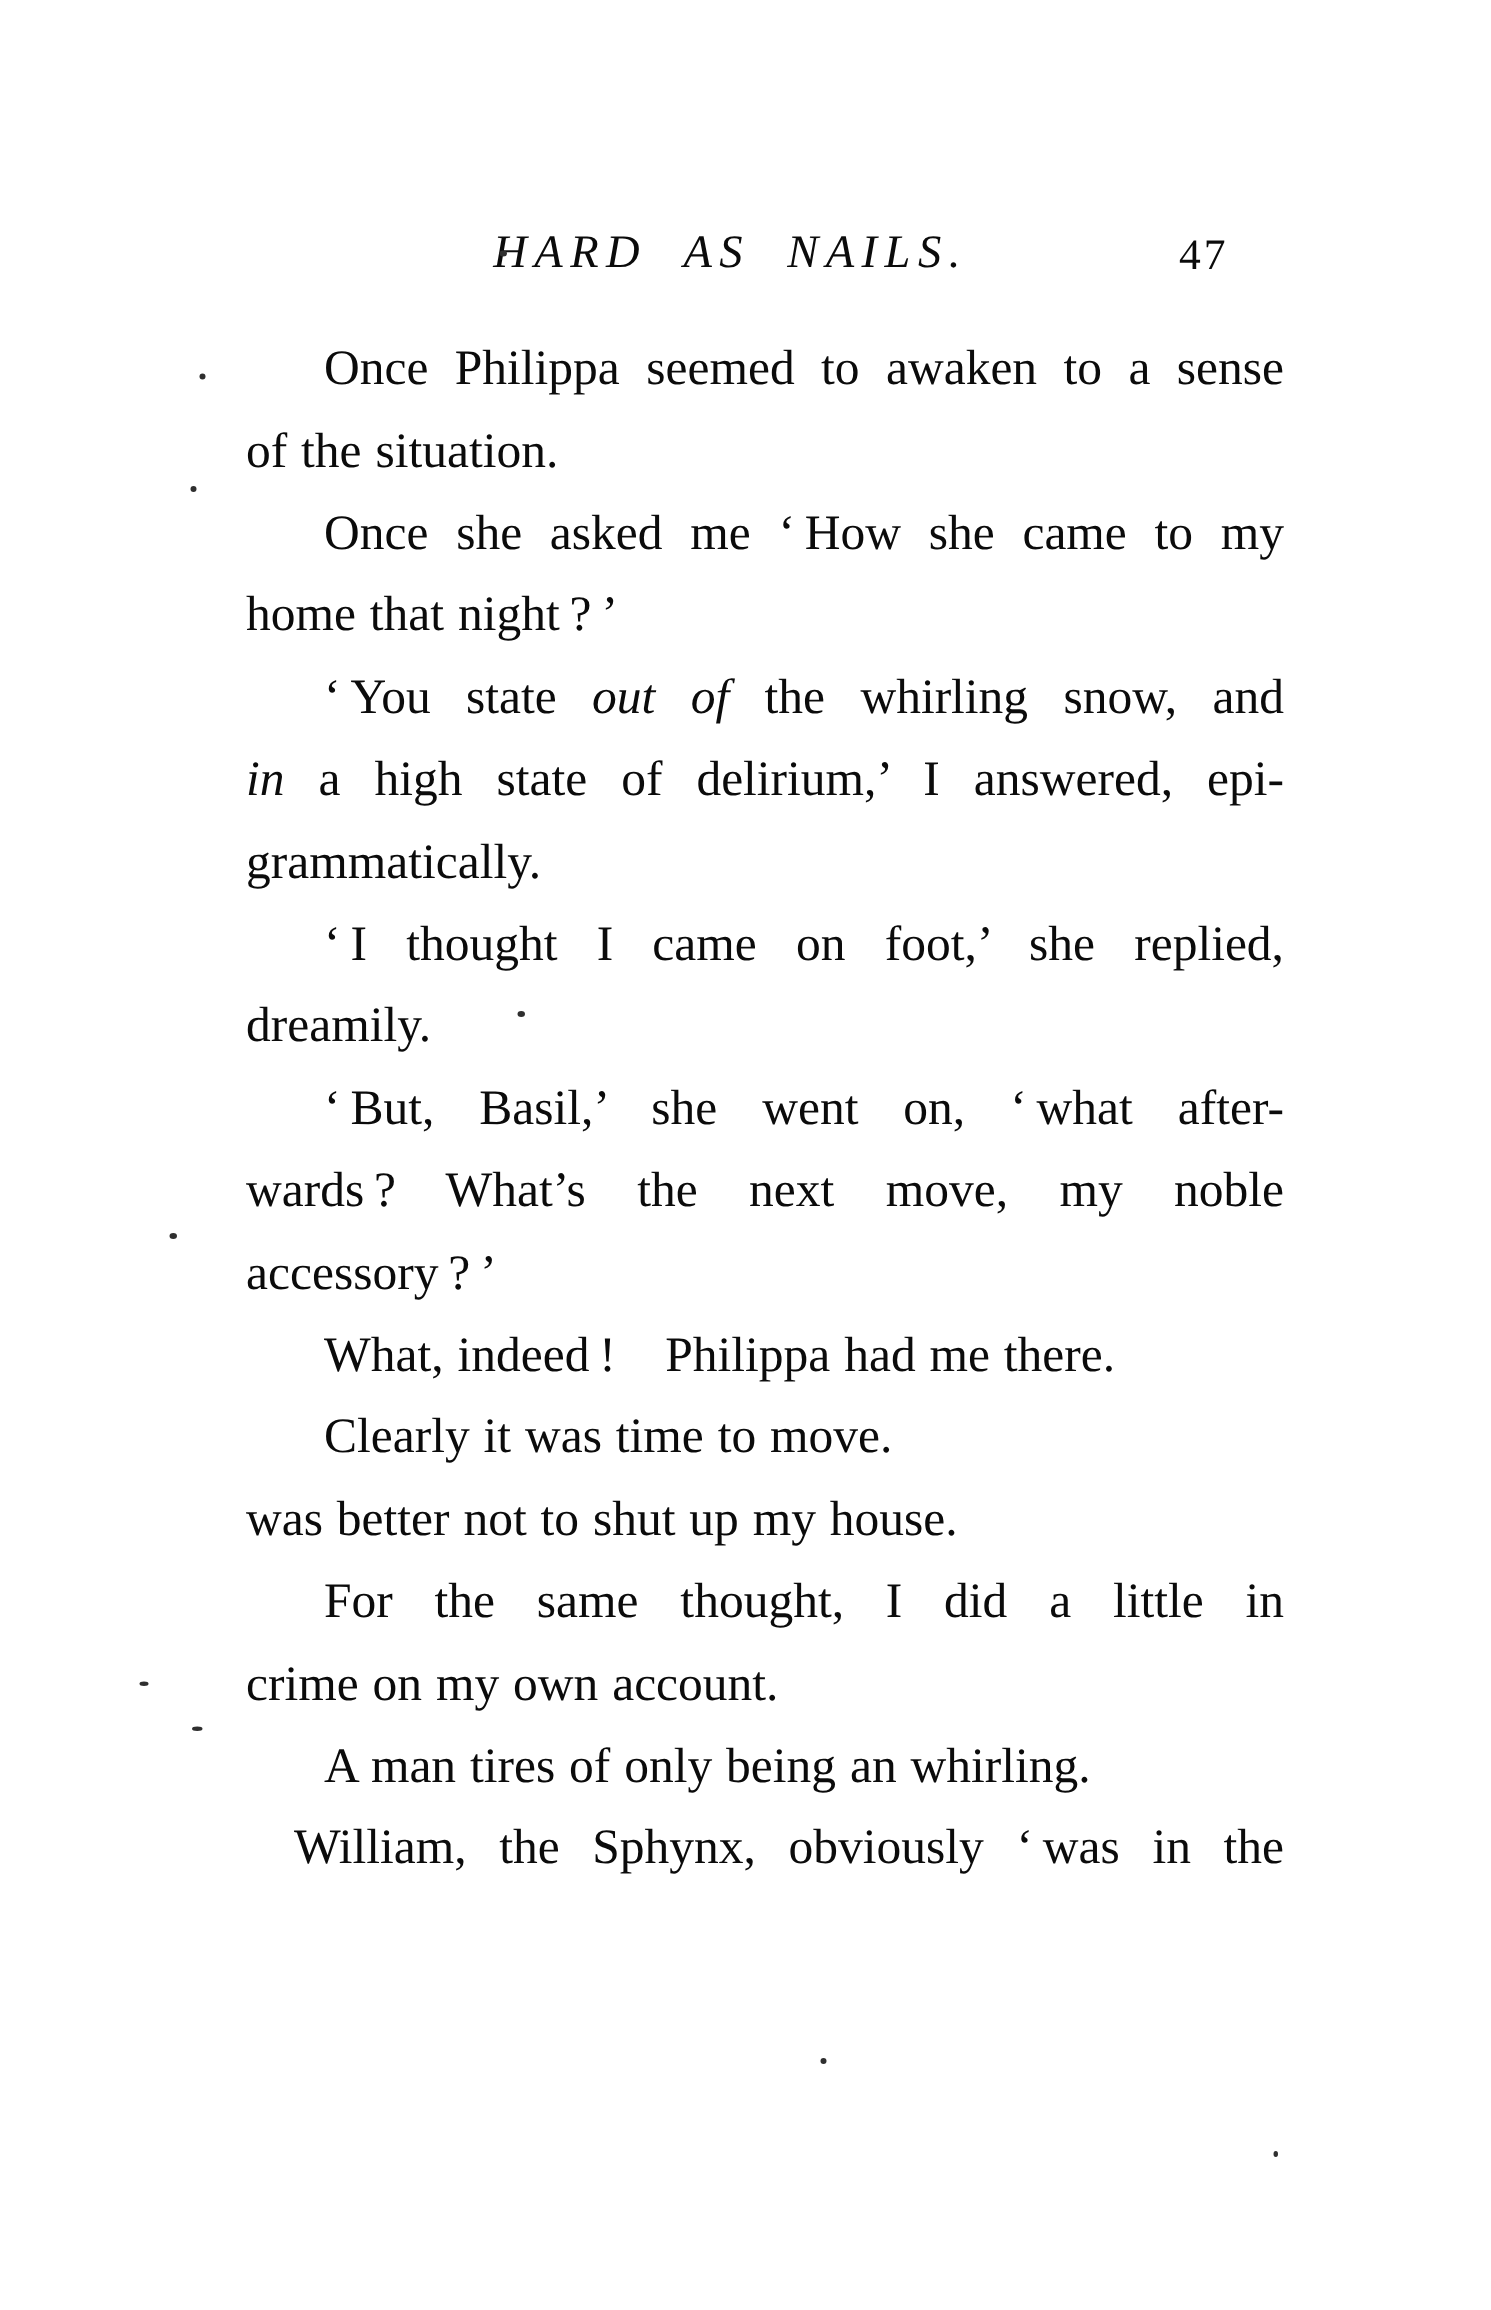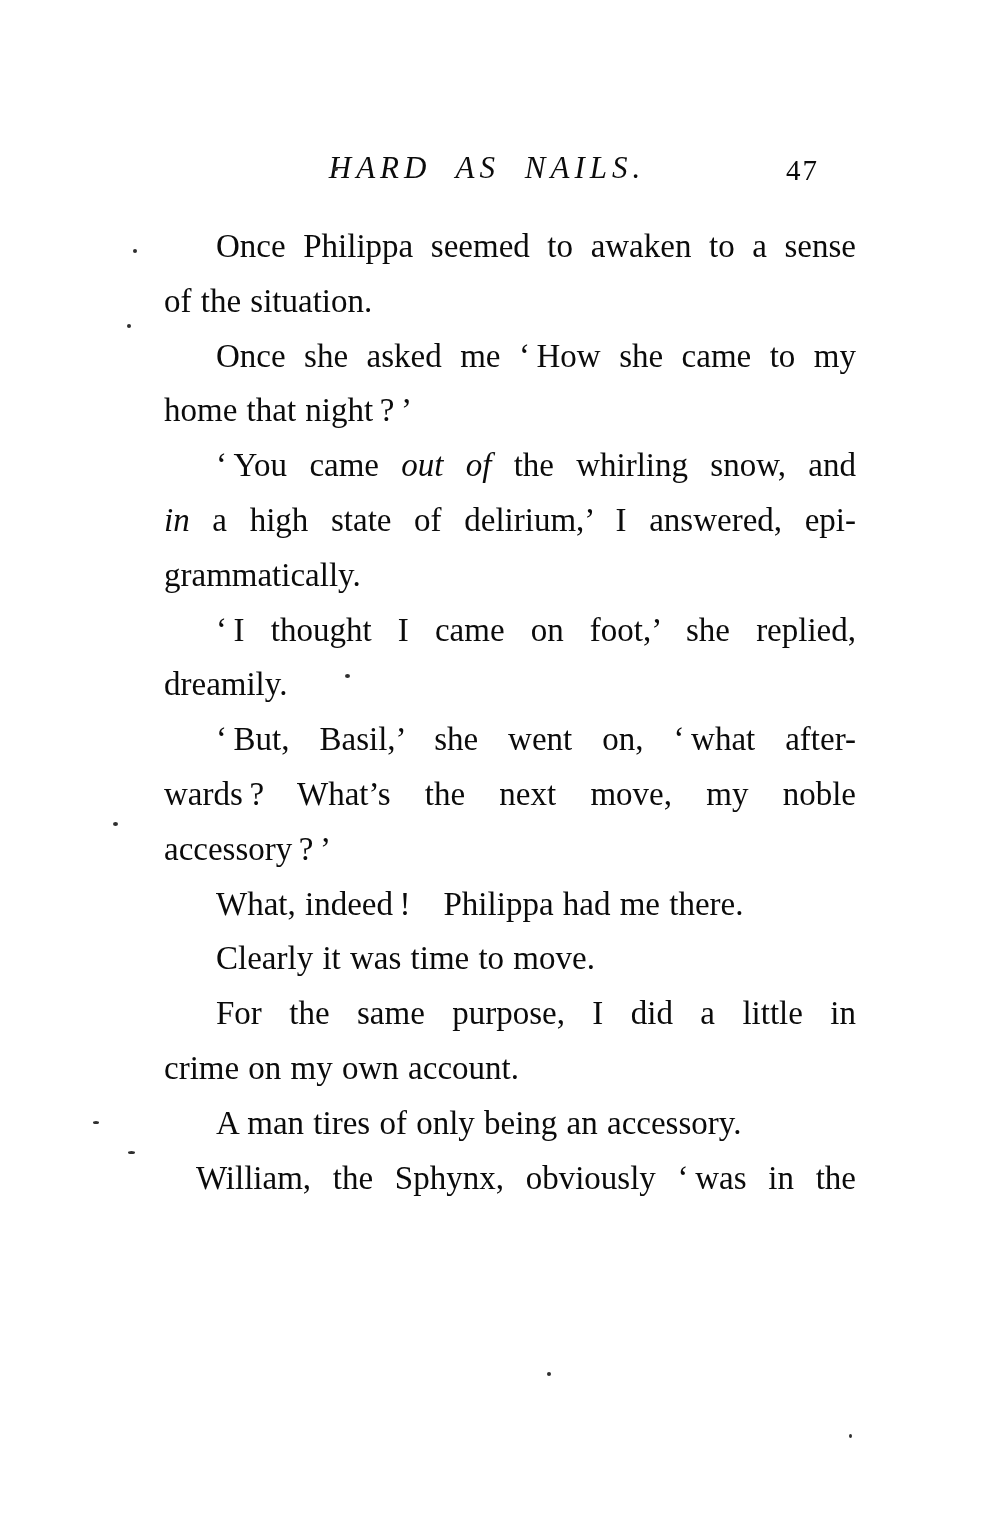--- a/index.html
+++ b/index.html
@@ -45,33 +45,34 @@
   <div class="running-header">
     <span class="header-title">HARD AS NAILS.</span>
     <span class="page-number">47</span>
   </div>
 
   <div class="body-text">
     <div class="line indent">Once Philippa seemed to awaken to a sense</div>
     <div class="line left">of the situation.</div>
     <div class="line indent">Once she asked me ‘ How she came to my</div>
     <div class="line left">home that night ? ’</div>
-    <div class="line indent"><span>‘ You came </span><em>out of</em><span> the whirling snow, and</span></div>
+    <div class="line indent"><span>‘ You state </span><em>out of</em><span> the whirling snow, and</span></div>
     <div class="line"><em>in</em><span> a high state of delirium,’ I answered, epi-</span></div>
     <div class="line left">grammatically.</div>
     <div class="line indent">‘ I thought I came on foot,’ she replied,</div>
     <div class="line left">dreamily.</div>
     <div class="line indent">‘ But, Basil,’ she went on, ‘ what after-</div>
     <div class="line">wards ? What’s the next move, my noble</div>
     <div class="line left">accessory ? ’</div>
     <div class="line indent left">What, indeed ! Philippa had me there.</div>
     <div class="line indent left">Clearly it was time to move.</div>
-    <div class="line indent">For the same purpose, I did a little in</div>
+    <div class="line left">was better not to shut up my house.</div>
+    <div class="line indent">For the same thought, I did a little in</div>
     <div class="line left">crime on my own account.</div>
-    <div class="line indent left">A man tires of only being an accessory.</div>
+    <div class="line indent left">A man tires of only being an whirling.</div>
     <div class="line indent-sm">William, the Sphynx, obviously ‘ was in the</div>
   </div>
 
   <div class="speck" style="left:333px;top:167px;width:5px;height:4px;"></div>
   <div class="speck" style="left:133px;top:249px;width:4px;height:4px;"></div>
   <div class="speck" style="left:127px;top:324px;width:4px;height:4px;"></div>
   <div class="speck" style="left:345px;top:674px;width:5px;height:4px;"></div>
   <div class="speck" style="left:113px;top:822px;width:5px;height:4px;"></div>
   <div class="speck" style="left:93px;top:1121px;width:6px;height:3px;"></div>
   <div class="speck" style="left:128px;top:1151px;width:7px;height:3px;"></div>

